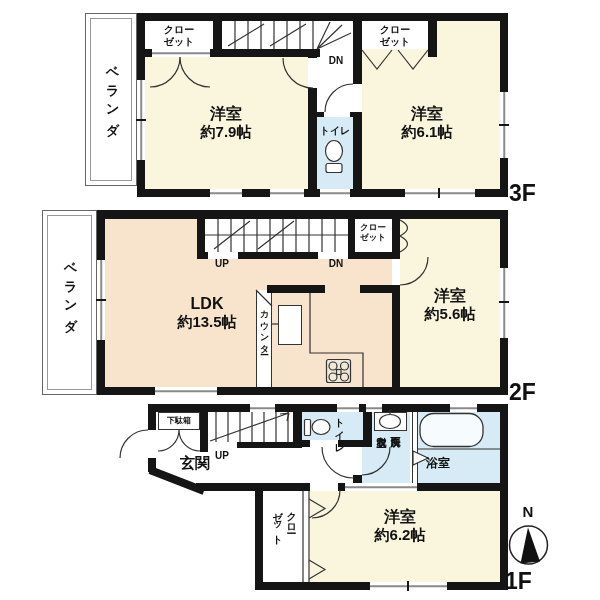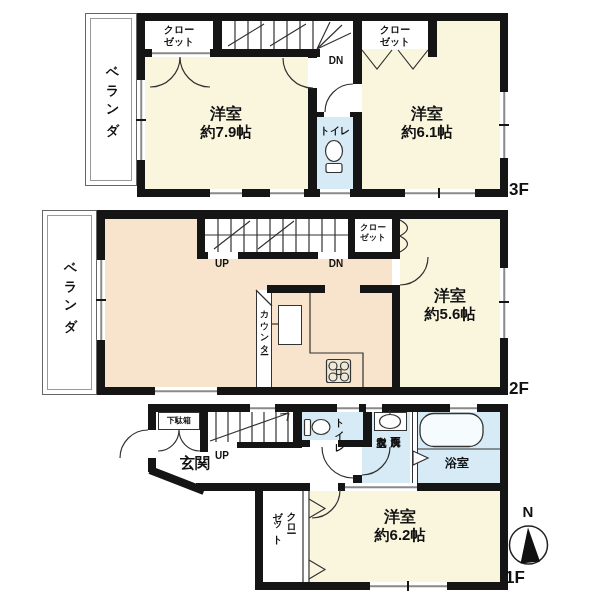--- a/index.html
+++ b/index.html
@@ -11,21 +11,21 @@
   .white{position:absolute;background:#fff}
   .winh{position:absolute;background:#fff}
   .winh::after{content:"";position:absolute;left:0;right:0;top:50%;height:1.5px;transform:translateY(-50%);background:#8a8a8a}
   .winv{position:absolute;background:#fff}
   .winv::after{content:"";position:absolute;top:0;bottom:0;left:50%;width:1.5px;transform:translateX(-50%);background:#8a8a8a}
   .box{position:absolute;background:#fff;border:1px solid #333;box-sizing:border-box}
   .vr{position:absolute;background:#fff;border:1.5px solid #666;box-sizing:border-box}
   .vr2{position:absolute;border:1px solid #999;box-sizing:border-box}
   .lbl{position:absolute;font-weight:700;color:#111;transform:translate(-50%,-50%);text-align:center;white-space:nowrap;line-height:1.15}
   .vlbl{position:absolute;writing-mode:vertical-rl;text-orientation:upright;font-weight:700;color:#111;white-space:nowrap;line-height:1.4}
-  .flabel{position:absolute;font-size:17px;font-weight:600;color:#111}
+  .flabel{position:absolute;font-size:23px;font-weight:600;color:#111}
   .s8{font-size:8px}.s85{font-size:8.5px}.s9{font-size:9px}.s10{font-size:10px}
   .s12{font-size:12px}.s13{font-size:13px}.s15{font-size:15px}
   .rm{font-size:16px}.rm div+div{font-size:15px}
   svg.ov{position:absolute;left:0;top:0;pointer-events:none}
   svg .ln{stroke:#333;fill:none;stroke-width:1.2px}
 </style>
 </head>
 <body>
 
 <div id="plan">
@@ -228,36 +228,40 @@
   <div class="lbl s10" style="left:335px;top:131px">トイレ</div>
   <div class="flabel" style="left:509px;top:180px">3F</div>
 
   <div class="vlbl s13" style="left:61px;top:253px;letter-spacing:4px">ベランダ</div>
   <div class="lbl s10" style="left:222px;top:264px">UP</div>
   <div class="lbl s10" style="left:336px;top:264px">DN</div>
   <div class="lbl s85" style="left:373px;top:233px">
     <div>クロー</div>
     <div>ゼット</div>
   </div>
+  <div class="lbl rm" style="left:207px;top:313px">
+    <div>LDK</div>
+    <div>約13.5帖</div>
+  </div>
   <div class="vlbl s9" style="left:258px;top:304px;letter-spacing:1px">カウンター</div>
   <div class="lbl rm" style="left:450px;top:305px">
     <div>洋室</div>
     <div>約5.6帖</div>
   </div>
   <div class="flabel" style="left:509px;top:379px">2F</div>
 
   <div class="lbl s8" style="left:179px;top:421px">下駄箱</div>
   <div class="lbl s15" style="left:195px;top:463px">玄関</div>
   <div class="lbl s10" style="left:222px;top:456px">UP</div>
   <div class="vlbl s10" style="left:332px;top:411px;letter-spacing:1px">トイレ</div>
   <div class="vlbl s10" style="left:374px;top:429px">
     <div>洗面所</div>
     <div>脱衣室</div>
   </div>
-  <div class="lbl s12" style="left:457px;top:464px">浴室</div>
+  <div class="lbl s12" style="left:438px;top:464px">浴室</div>
   <div class="vlbl s10" style="left:270px;top:505px">
     <div>クロー</div>
     <div>ゼット</div>
   </div>
   <div class="lbl rm" style="left:400px;top:526px">
     <div>洋室</div>
     <div>約6.2帖</div>
   </div>
   <div class="lbl s15" style="left:528px;top:512px">N</div>
   <div class="flabel" style="left:505px;top:568px">1F</div>

